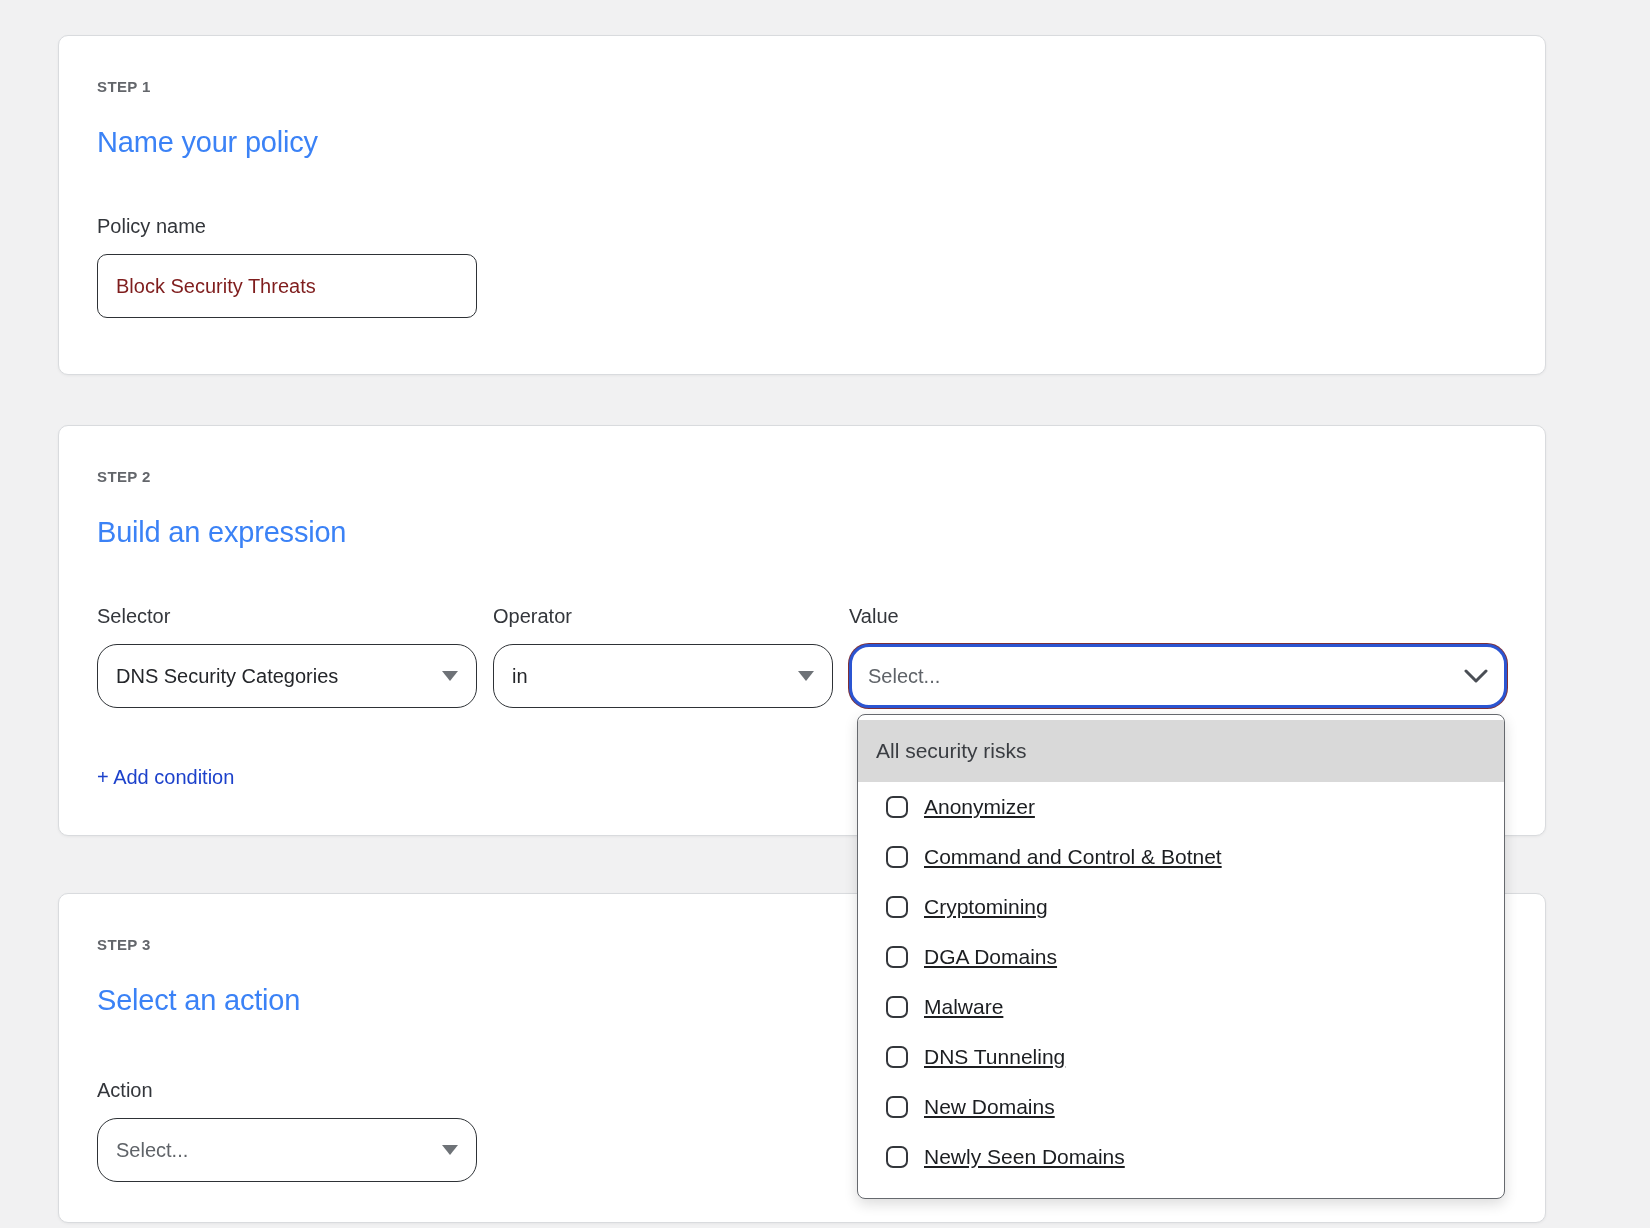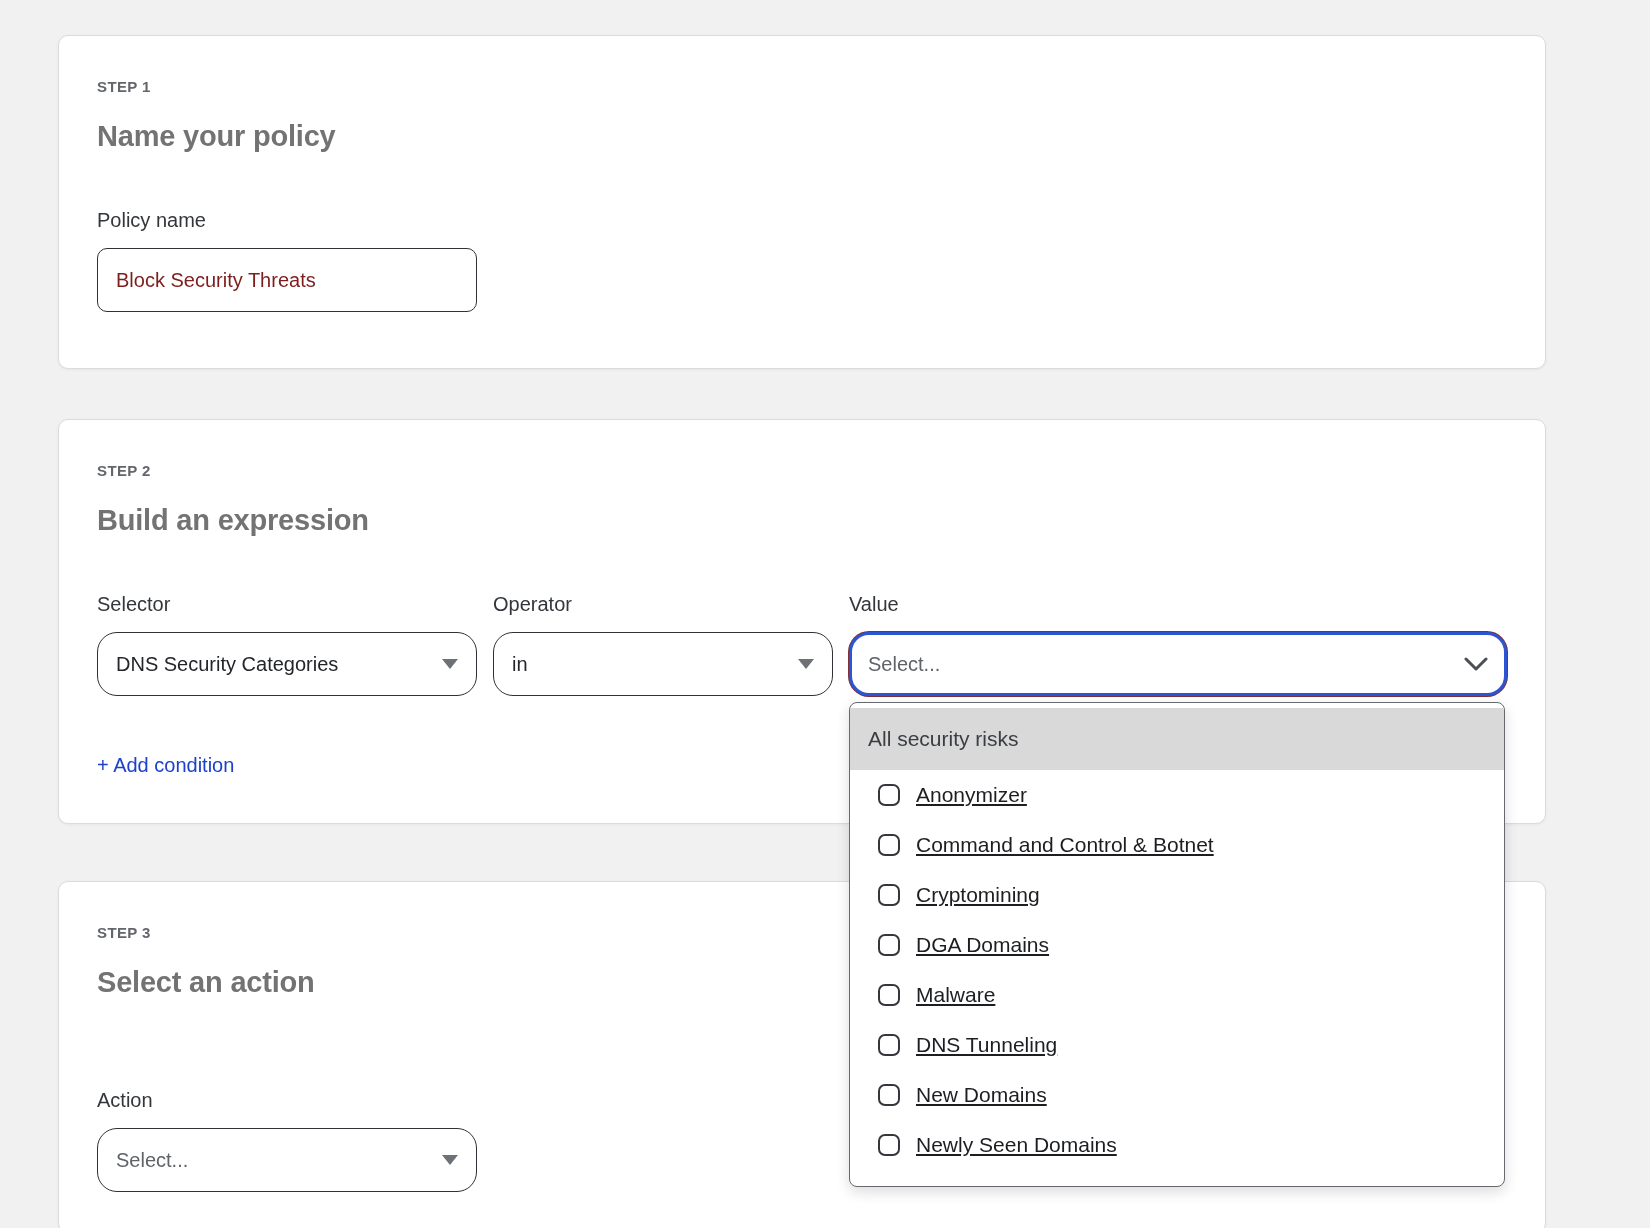--- a/index.html
+++ b/index.html
@@ -24,24 +24,24 @@
   .card-step3 { padding-bottom: 40px; }
 
   .step-label {
     font-size: 15px;
     font-weight: 700;
     letter-spacing: 0.4px;
     color: #63666b;
     line-height: 18px;
   }
   .card-title {
-    margin-top: 22px;
+    margin-top: 28px;
     font-size: 29px;
-    font-weight: 700;
-    color: #737373;
+    font-weight: 400;
+    color: #3b82f6;
     line-height: 36px;
     letter-spacing: -0.2px;
   }
 
   .fields-row { display: flex; gap: 16px; margin-top: 54px; }
   .col-fixed-380 { width: 380px; flex: none; }
   .col-fixed-340 { width: 340px; flex: none; }
   .col-flex { flex: 1 1 auto; min-width: 0; }
 
   .field-label { font-size: 20px; color: #33363b; line-height: 24px; }
@@ -97,21 +97,21 @@
     margin-top: 58px;
     font-size: 20px;
     color: #1c41cb;
     cursor: pointer;
     text-decoration: none;
   }
 
   .dropdown-panel {
     position: absolute;
     top: calc(100% + 6px);
-    left: 0;
+    left: 8px;
     right: 2px;
     z-index: 20;
     background: #fff;
     border: 1px solid #66696e;
     border-radius: 8px;
     box-shadow: 0 5px 14px rgba(0,0,0,0.14);
     padding: 5px 0 16px 0;
     overflow: hidden;
   }
   .dropdown-header {
@@ -136,21 +136,21 @@
   }
   .checkbox {
     width: 22px;
     height: 22px;
     border: 2px solid #33363b;
     border-radius: 7px;
     background: #fff;
     flex: none;
   }
 
-  .action-col { width: 380px; margin-top: 88px; }
+  .action-col { width: 380px; margin-top: 60px; }
 </style>
 </head>
 <body>
 
 <div class="page">
 
   <section class="card card-step1">
     <div class="step-label">STEP 1</div>
     <h1 class="card-title">Name your policy</h1>
     <div class="fields-row">

